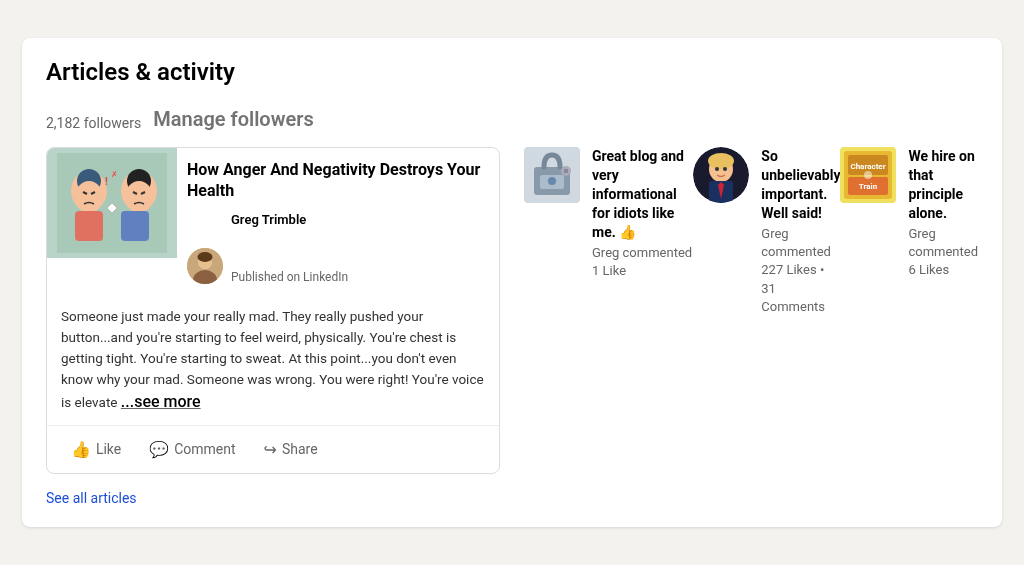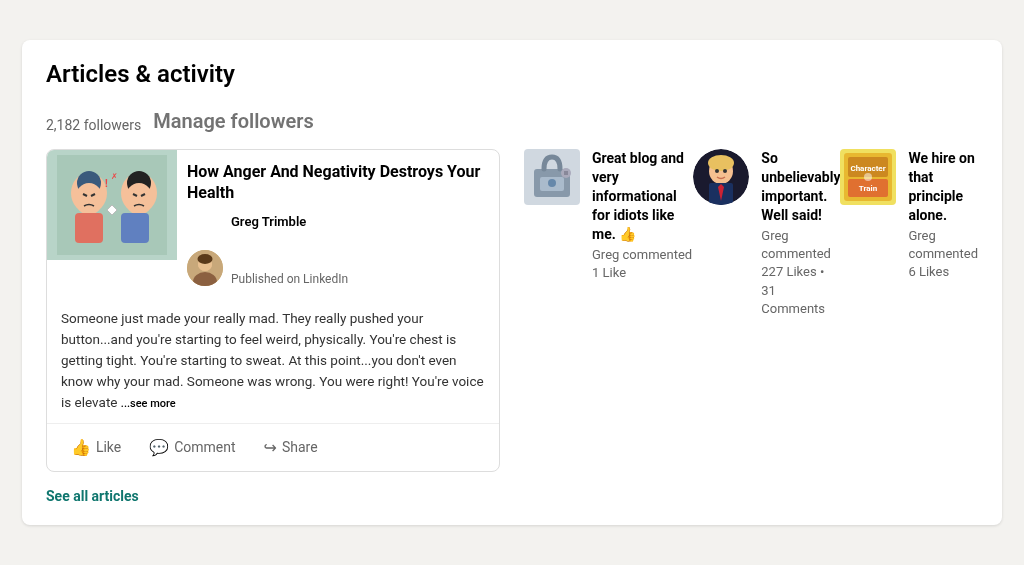--- a/index.html
+++ b/index.html
@@ -113,22 +113,23 @@
     .author-sub { font-size: 12px; color: #666; margin-top: 43px; }
 
     .article-body {
       padding: 10px 14px;
       font-size: 13.5px;
       color: #333;
       line-height: 1.55;
     }
     .see-more {
       color: #666;
-      font-size: 11px;
-      cursor: pointer;
+      font-size: 16px;
+      cursor: pointer;
+      text-decoration: underline;
     }
     .see-more span { color: #000; font-weight: 500; }
 
     .article-actions {
       display: flex;
       align-items: center;
       gap: 0;
       border-top: 1px solid #eee;
       padding: 8px 10px;
     }
@@ -140,22 +141,22 @@
       font-size: 14px;
       color: #666;
       cursor: pointer;
       border-radius: 4px;
       user-select: none;
     }
     .action-icon { font-size: 16px; }
 
     .see-all-articles {
       font-size: 14px;
-      font-weight: 700;
-      color: #0f766e;
+      font-weight: 400;
+      color: #1d4ed8;
       cursor: pointer;
       text-decoration: none;
     }
 
     
     .activity-section {
       flex: 1;
       min-width: 0;
       display: flex;
       flex-direction: row;

